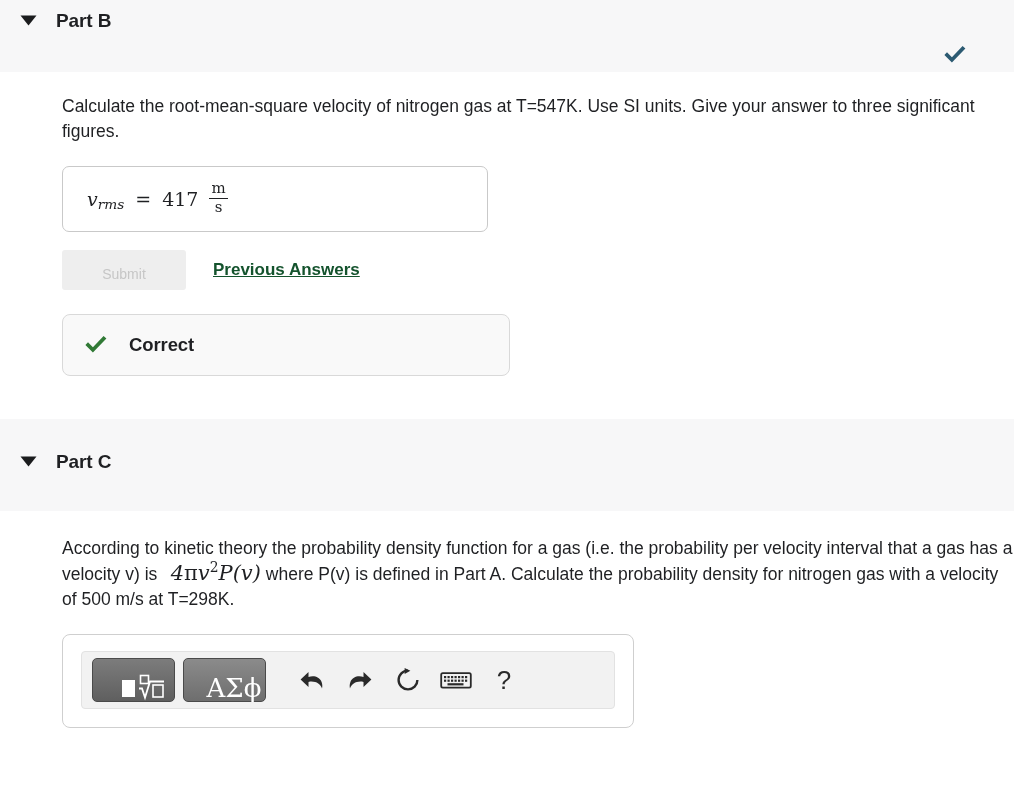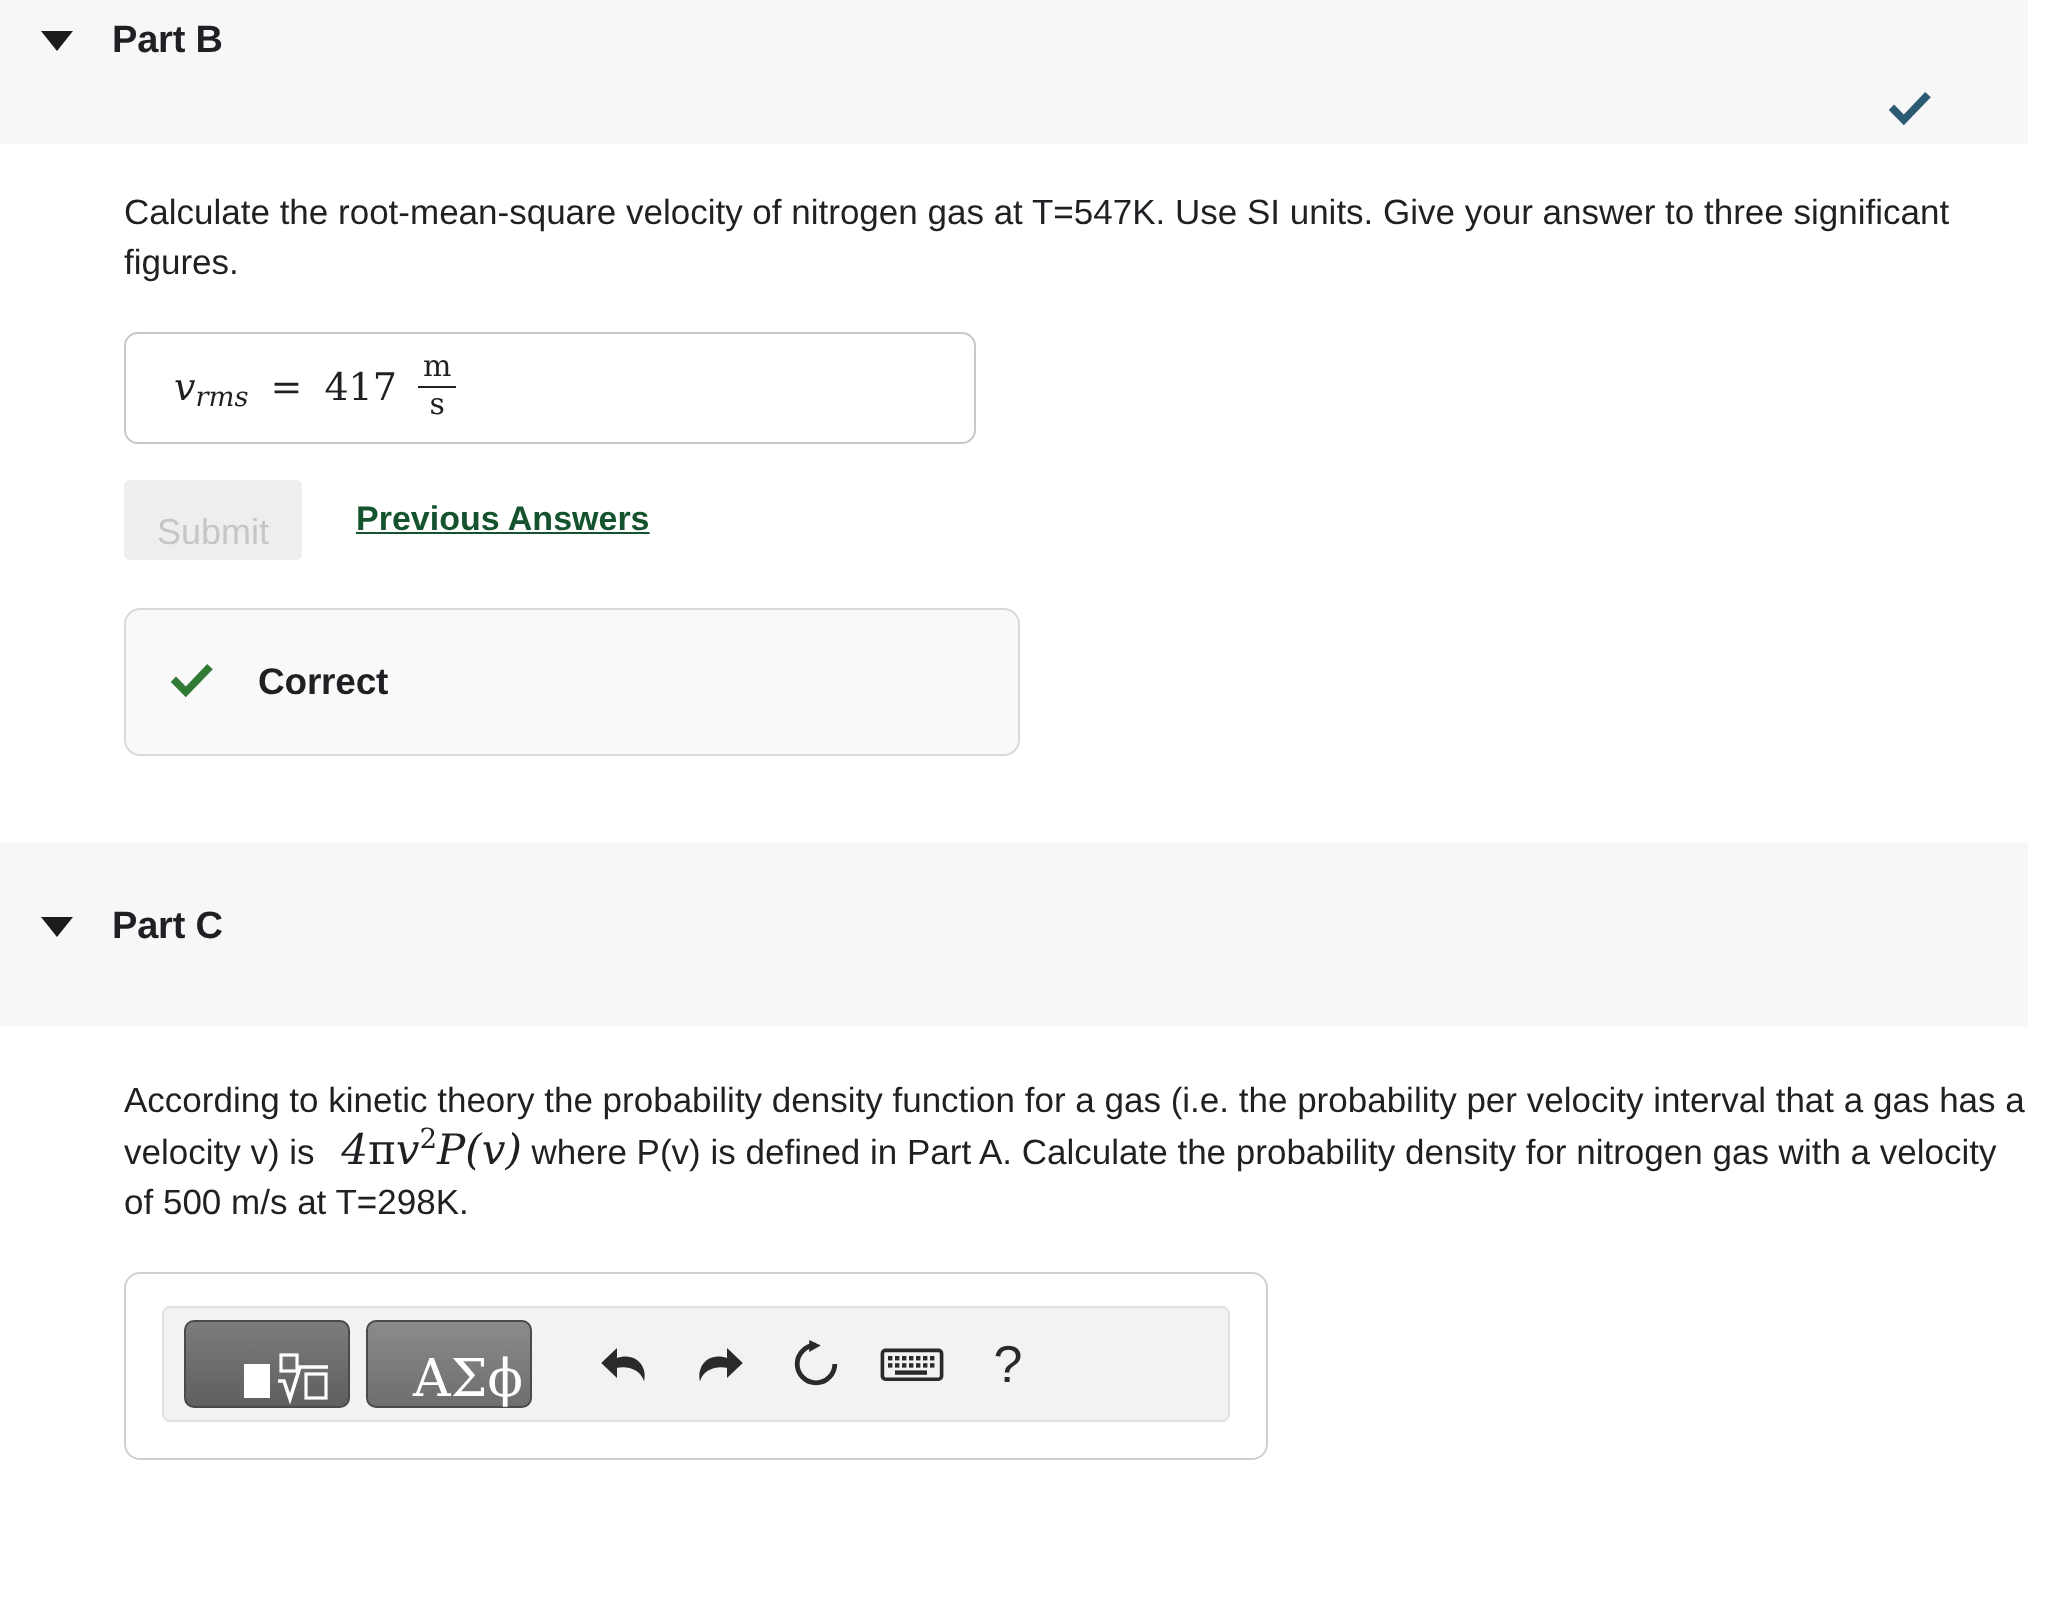--- a/index.html
+++ b/index.html
@@ -77,21 +77,21 @@
     font-size: 0.66em;
     font-style: normal;
     vertical-align: super;
     line-height: 0;
   }
 
   
   .answer-box {
     margin-top: 22px;
     width: 426px;
-    height: 56px;
+    height: 66px;
     border: 1px solid #c9c9c9;
     border-radius: 7px;
     background: #ffffff;
     display: flex;
     align-items: center;
     padding-left: 24px;
     box-sizing: border-box;
   }
   .ans-formula {
     font-family: "DejaVu Serif", serif;
@@ -128,45 +128,45 @@
   }
   .frac .num { padding: 0 2px 1px 2px; }
 
   
   .actions {
     margin-top: 18px;
     display: flex;
     align-items: center;
   }
   .submit-btn {
-    width: 89px;
+    width: 124px;
     height: 40px;
     background: #eeeeee;
     border: none;
     border-radius: 3px;
     color: #c6c6c6;
     font-family: "Liberation Sans", sans-serif;
-    font-size: 18px;
+    font-size: 14px;
     cursor: default;
     padding: 16px;
   }
   .prev-answers {
     margin-left: 27px;
     color: #14532d;
     font-size: 17px;
     font-weight: bold;
     text-decoration: underline;
     cursor: pointer;
   }
 
   
   .correct-box {
     margin-top: 24px;
     width: 448px;
-    height: 74px;
+    height: 62px;
     border: 1px solid #d9d9d9;
     border-radius: 8px;
     background: #f9f9f9;
     display: flex;
     align-items: center;
     box-sizing: border-box;
   }
   .correct-check {
     width: 66px;
     display: flex;

